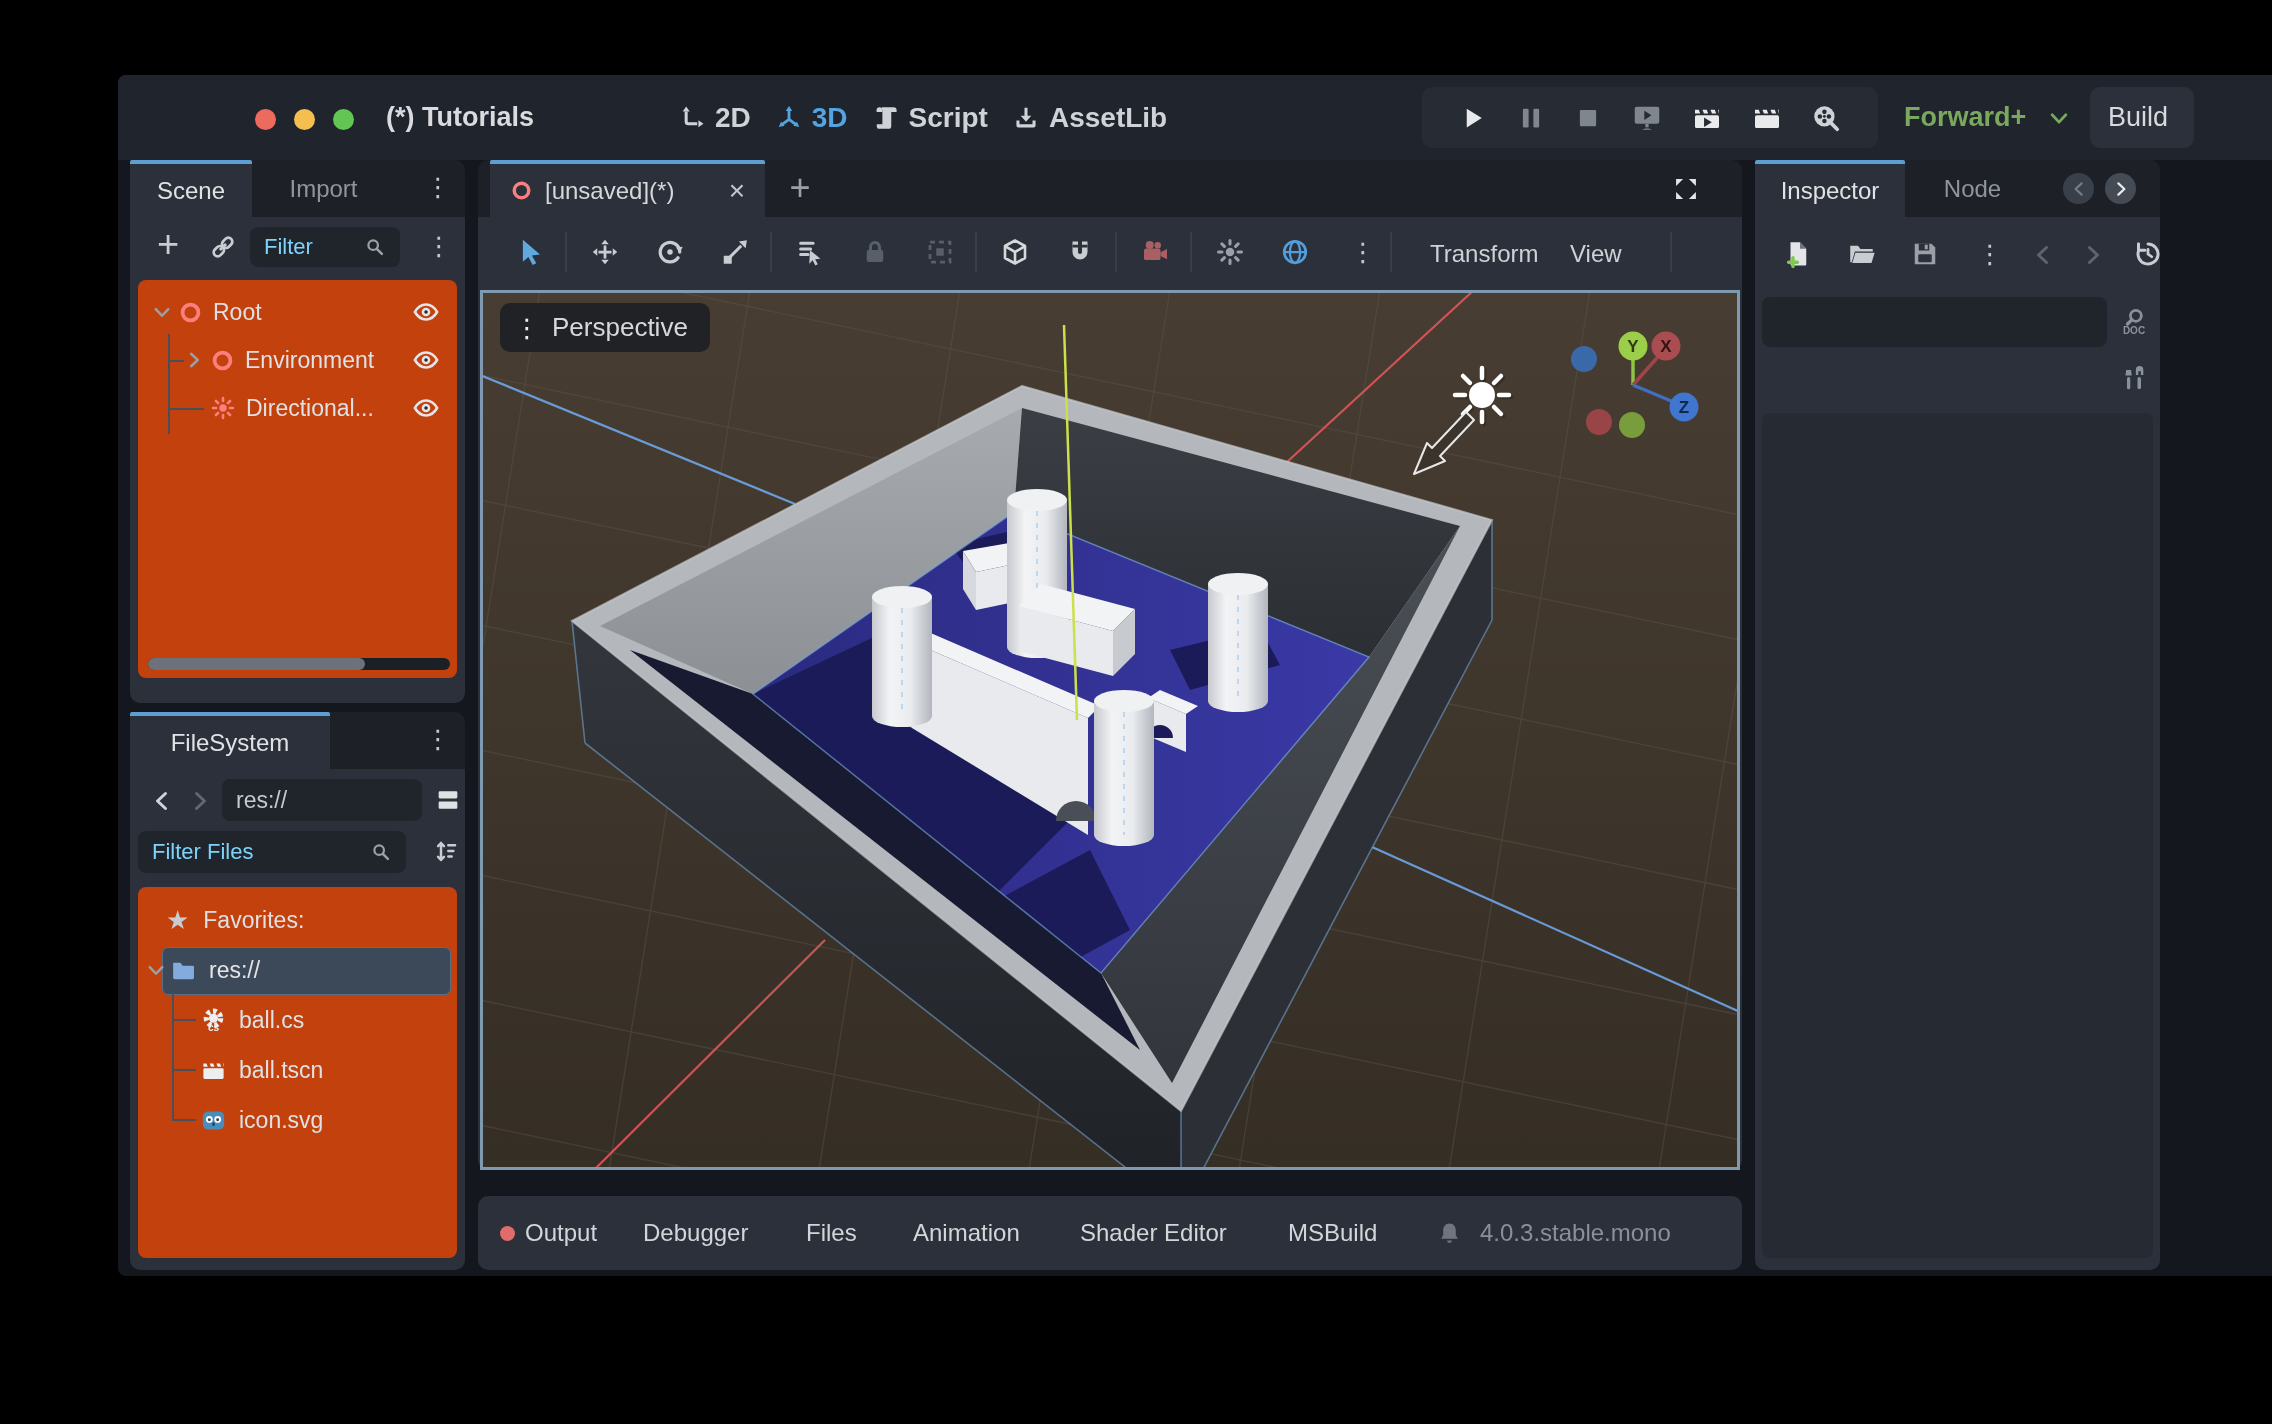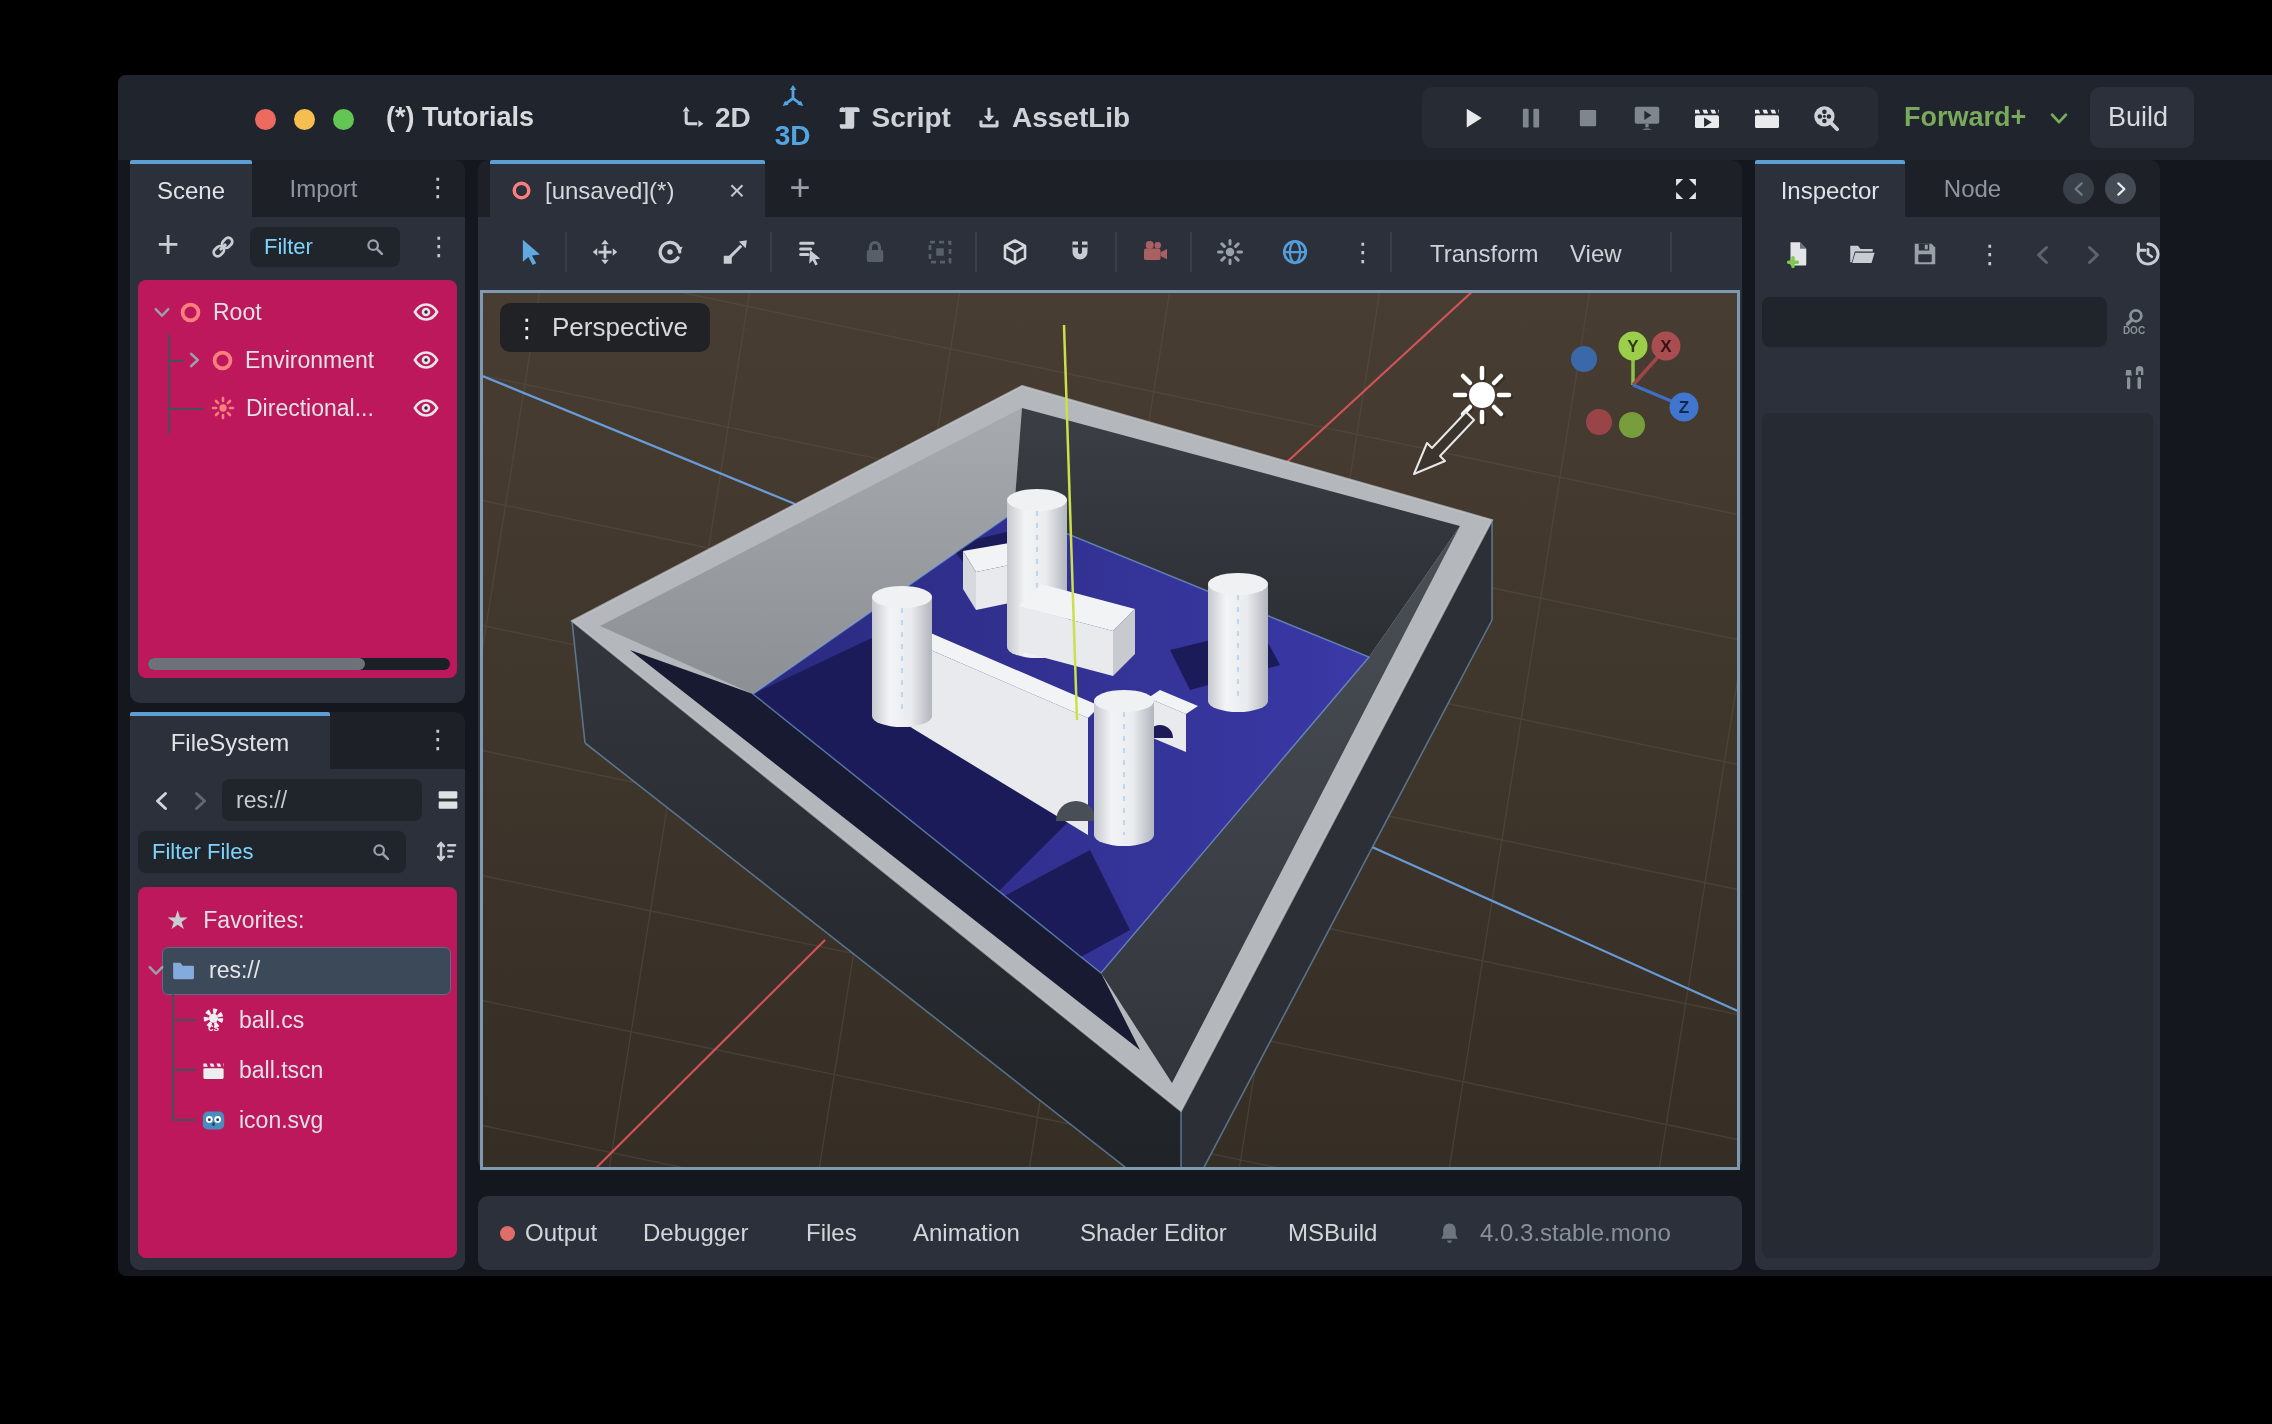--- a/index.html
+++ b/index.html
@@ -5,38 +5,38 @@
   html,body{margin:0;padding:0;background:#000;width:2272px;height:1424px;overflow:hidden;
     font-family:"Liberation Sans","DejaVu Sans",sans-serif;-webkit-font-smoothing:antialiased;}
   .window{position:absolute;left:118px;top:75px;width:2260px;height:1201px;background:#14171d;
     border-radius:8px;overflow:hidden;}
   .titlebar{position:absolute;left:0;top:0;width:100%;height:85px;background:#20252d;}
   .light{position:absolute;top:34px;width:21px;height:21px;border-radius:50%;}
   .win-title{position:absolute;top:0;height:85px;display:flex;align-items:center;
     font-size:27px;font-weight:700;color:#d9dbde;}
   .ws-tabs{position:absolute;left:560px;top:0;height:85px;display:flex;align-items:center;gap:24px;}
   .ws-tab{display:flex;align-items:center;gap:9px;font-size:28px;font-weight:700;color:#cfd3d7;cursor:default;}
-  .ws-tab.active{color:#53a4e0;flex-direction:column;}
+  .ws-tab.active{color:#53a4e0;}
   .playbar{position:absolute;left:1304px;top:12px;width:456px;height:61px;background:#262b34;
     border-radius:10px;display:flex;align-items:center;justify-content:space-evenly;padding:0 8px;box-sizing:border-box;}
   .renderer{position:absolute;left:1786px;top:0;height:85px;display:flex;align-items:center;gap:22px;
     font-size:27px;font-weight:700;color:#7aa95d;}
   .build-btn{position:absolute;left:1972px;top:12px;width:104px;height:61px;background:#2b303a;border-radius:10px;
     display:flex;align-items:center;padding-left:18px;font-size:27px;color:#d7d9dc;box-sizing:border-box;}
   
   .strip{position:absolute;background:#1d2127;border-radius:10px 10px 0 0;}
   .panelbody{position:absolute;background:#2b303a;border-radius:0 0 10px 10px;}
   .tab{position:absolute;top:0;height:57px;display:flex;align-items:center;justify-content:center;
     font-size:24px;color:#8f959d;box-sizing:border-box;}
   .tab.active{background:#2b303a;border-top:4px solid #5d9fd3;color:#e0e2e5;border-radius:2px 2px 0 0;}
   .dots{color:#c3c7cc;font-size:26px;line-height:1;}
   .field{background:#20252c;border-radius:8px;display:flex;align-items:center;
     padding:0 14px;box-sizing:border-box;color:#7dd3fc;font-size:22px;}
   .field .grow{flex:1;}
-  .inset{position:absolute;background:#be185d;border-radius:8px;}
+  .inset{position:absolute;background:#c2410c;border-radius:8px;}
   .trow{position:absolute;display:flex;align-items:center;font-size:23px;color:#dfe1e4;}
   .guide{position:absolute;border-left:2px solid #4a4f57;}
   .guide-h{position:absolute;border-top:2px solid #4a4f57;}
   .selrow{position:absolute;background:#3c4959;border:1px solid #5a6e85;border-radius:6px;}
   .ic{display:inline-block;vertical-align:middle;}
   .sep{width:2px;height:40px;background:#3a3f47;position:absolute;top:15px;}
   .tbicon{position:absolute;top:20px;width:30px;height:30px;}
   .menu-label{position:absolute;top:0;height:73px;display:flex;align-items:center;font-size:24px;color:#ced2d6;}
   .viewport{position:absolute;left:2px;top:73px;width:1260px;height:880px;}
   .bottombar{position:absolute;left:360px;top:1121px;width:1264px;height:74px;background:#2b303a;border-radius:10px;}

